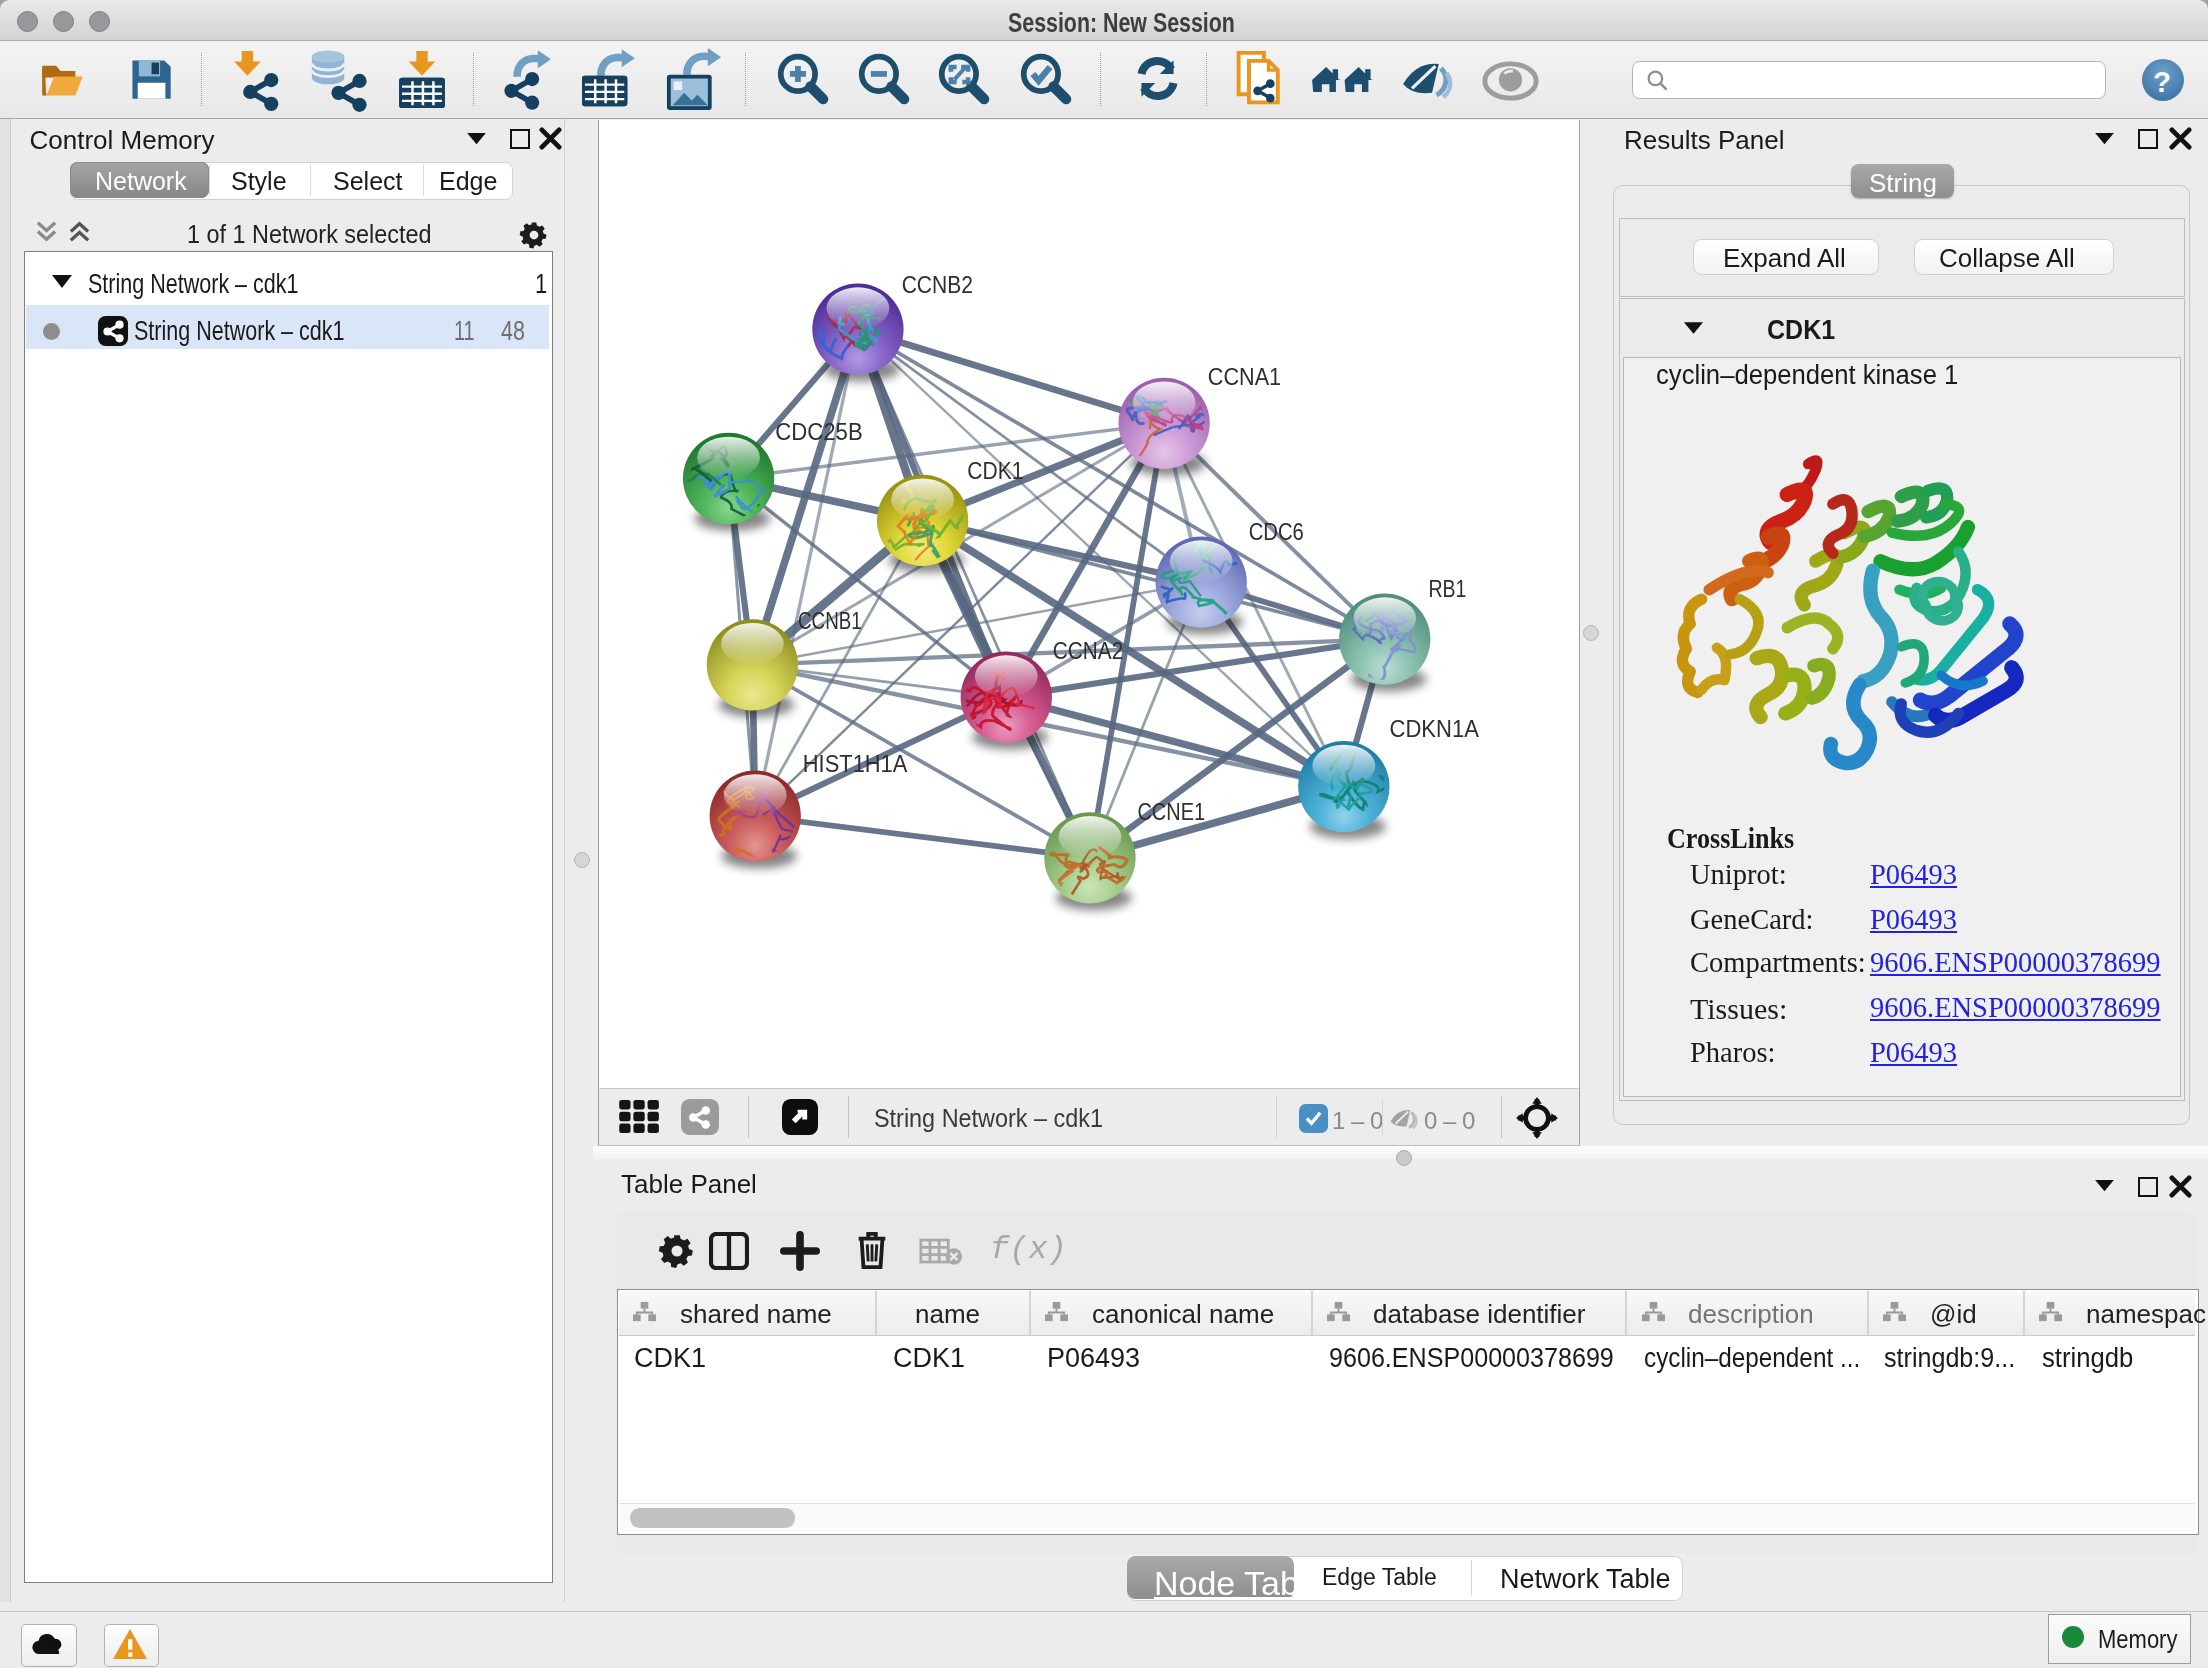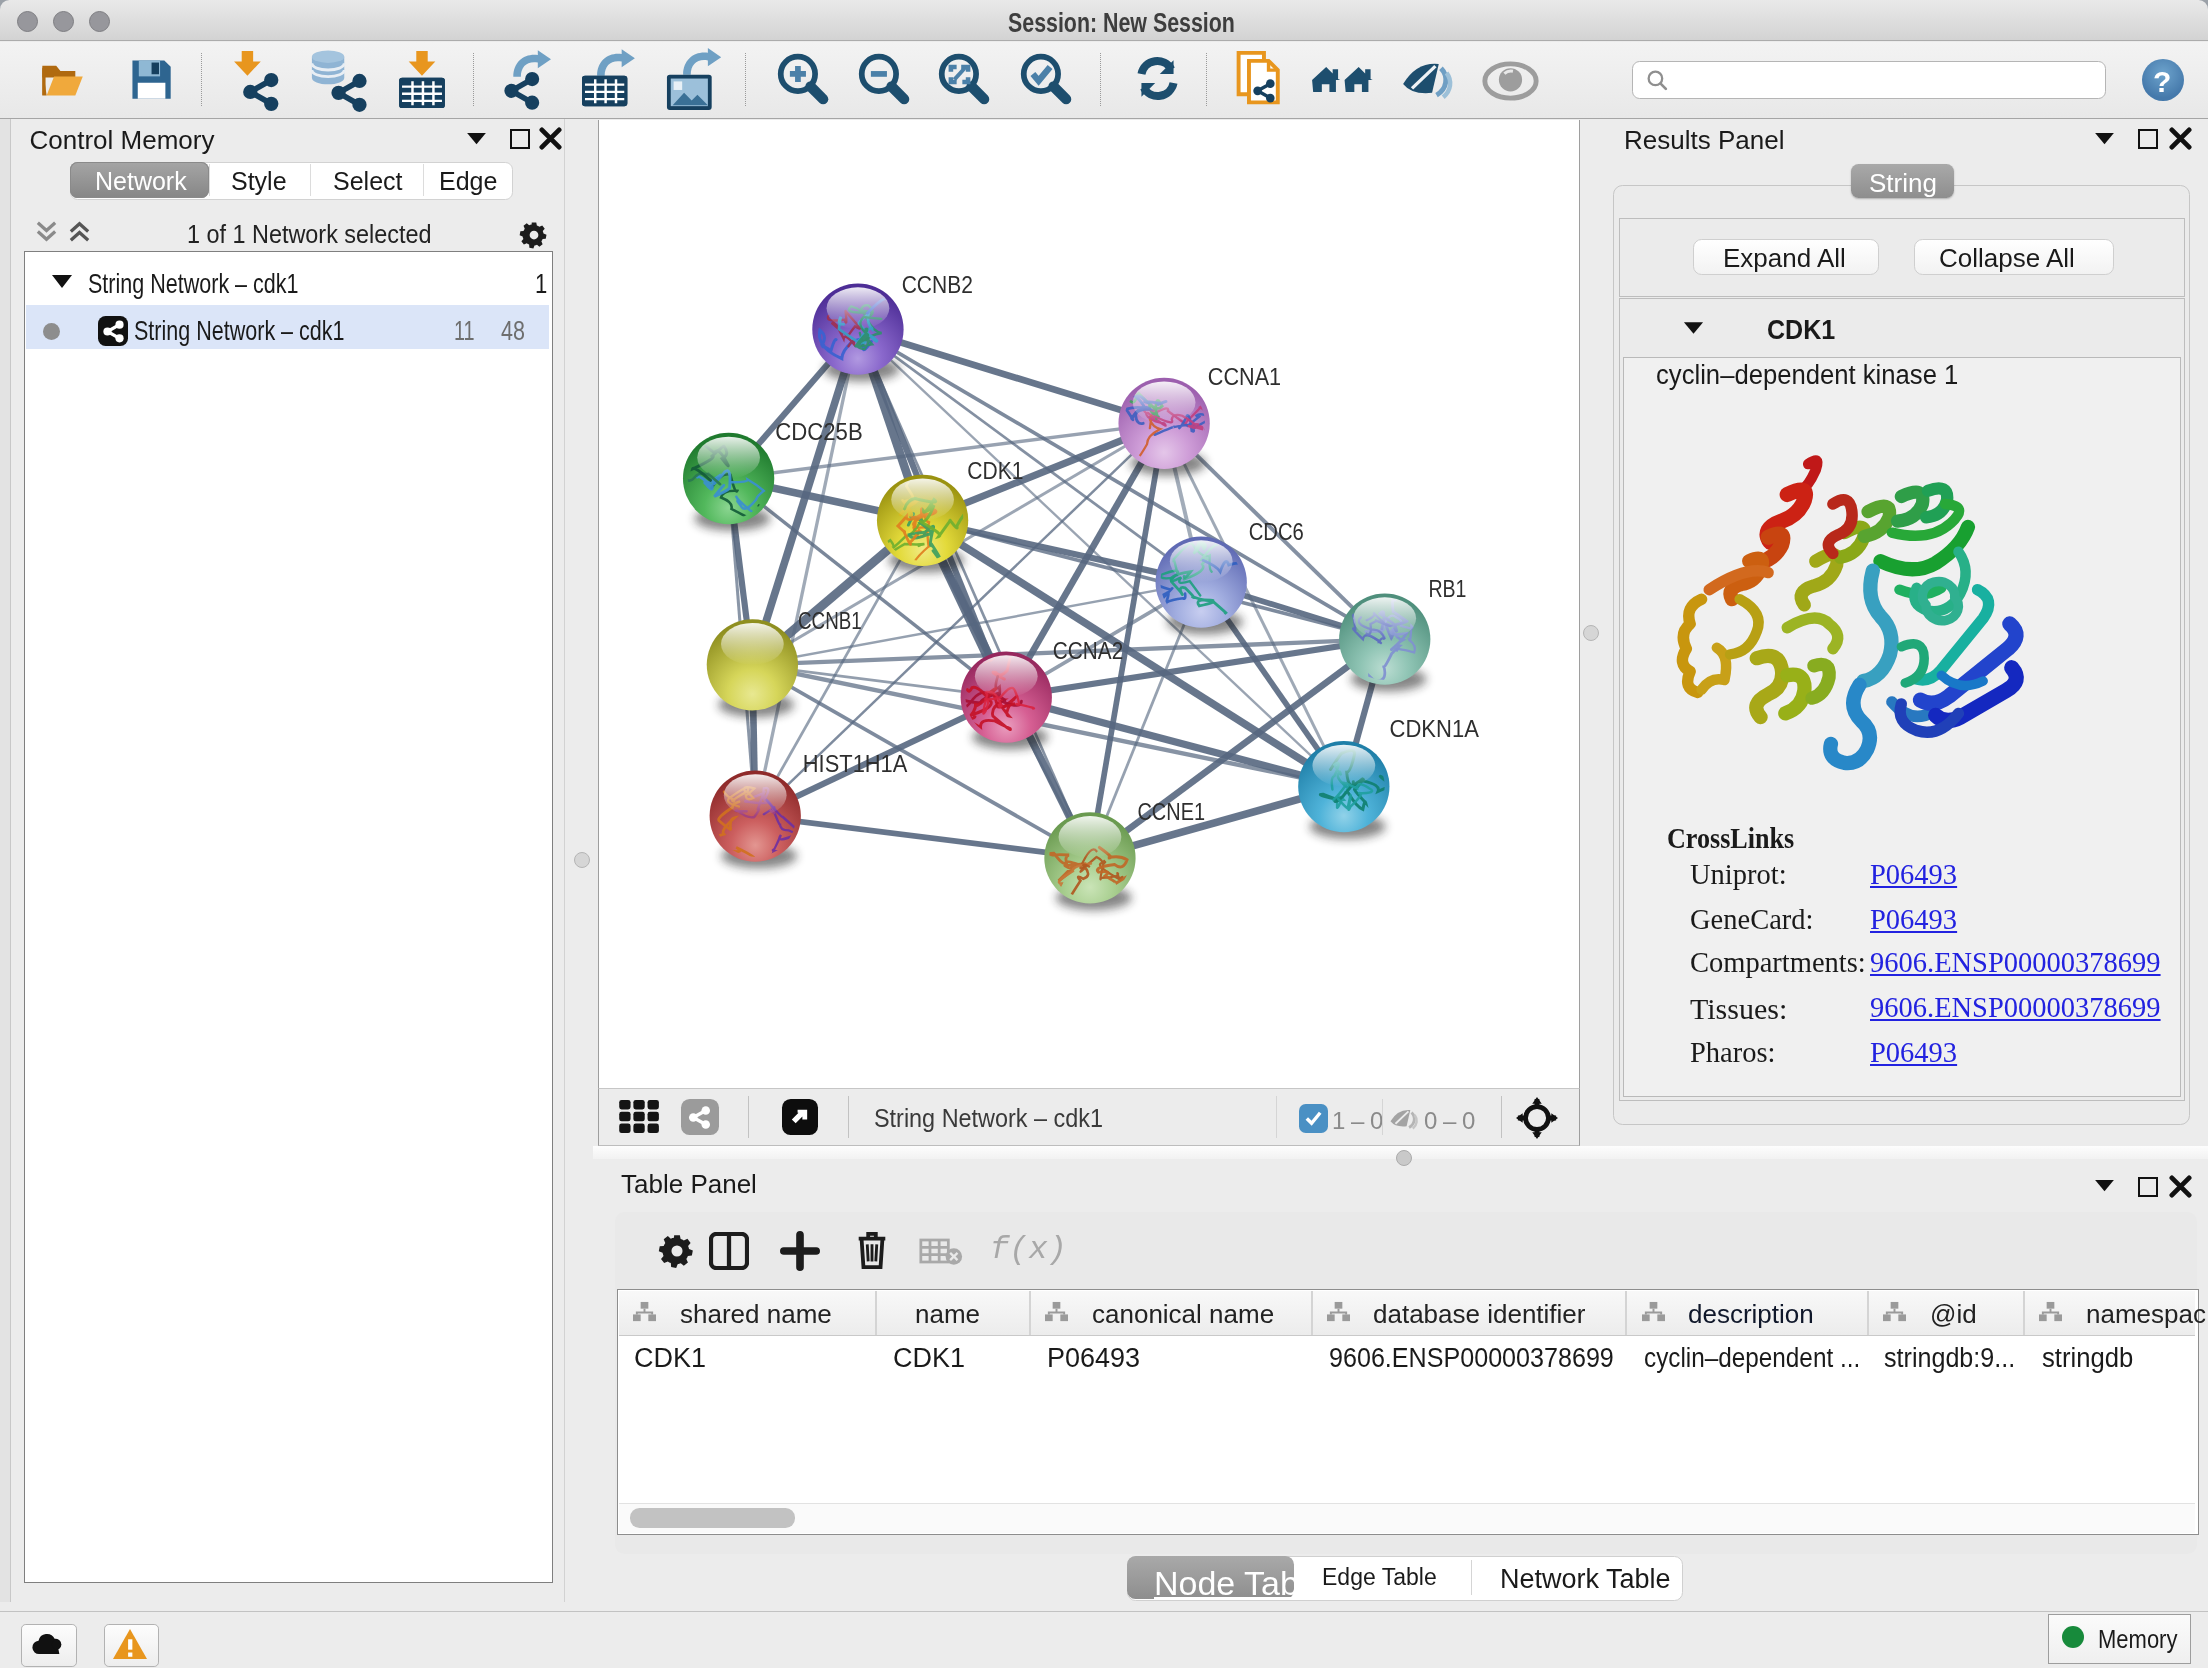--- a/index.html
+++ b/index.html
@@ -719,21 +719,21 @@
   </svg>
 <div class="txt" style="left:1373px;top:1299px;font-size:26px;color:#222;">database identifier</div>
 <svg class="abs" style="left:1641px;top:1301px;" width="25" height="23" viewBox="0 0 26 24">
     <g fill="#9a9a9a">
       <rect x="9" y="1" width="8" height="7"></rect>
       <rect x="1" y="14" width="8" height="7"></rect>
       <rect x="17" y="14" width="8" height="7"></rect>
       <path d="M13 8 v4 M5 14 v-2 h16 v2" stroke="#9a9a9a" stroke-width="2" fill="none"></path>
     </g>
   </svg>
-<div class="txt" style="left:1688px;top:1299px;font-size:26px;color:#0f172a;">description</div>
+<div class="txt" style="left:1688px;top:1299px;font-size:26px;color:#737373;">description</div>
 <svg class="abs" style="left:1882px;top:1301px;" width="25" height="23" viewBox="0 0 26 24">
     <g fill="#9a9a9a">
       <rect x="9" y="1" width="8" height="7"></rect>
       <rect x="1" y="14" width="8" height="7"></rect>
       <rect x="17" y="14" width="8" height="7"></rect>
       <path d="M13 8 v4 M5 14 v-2 h16 v2" stroke="#9a9a9a" stroke-width="2" fill="none"></path>
     </g>
   </svg>
 <div class="txt" style="left:1930px;top:1299px;font-size:26px;color:#222;">@id</div>
 <svg class="abs" style="left:2038px;top:1301px;" width="25" height="23" viewBox="0 0 26 24">

